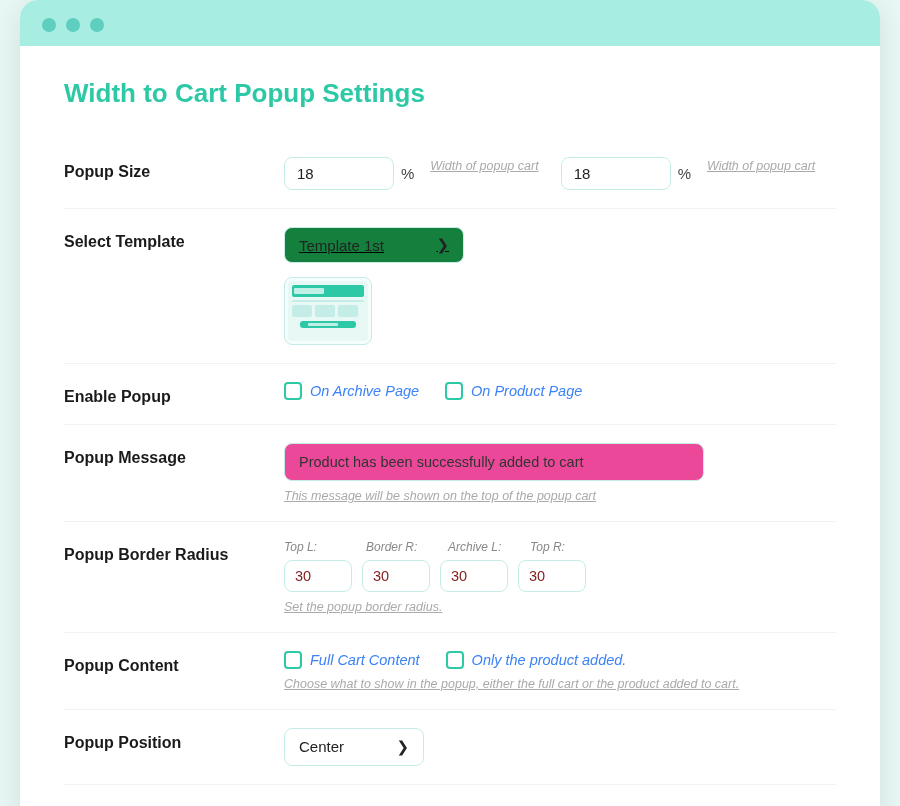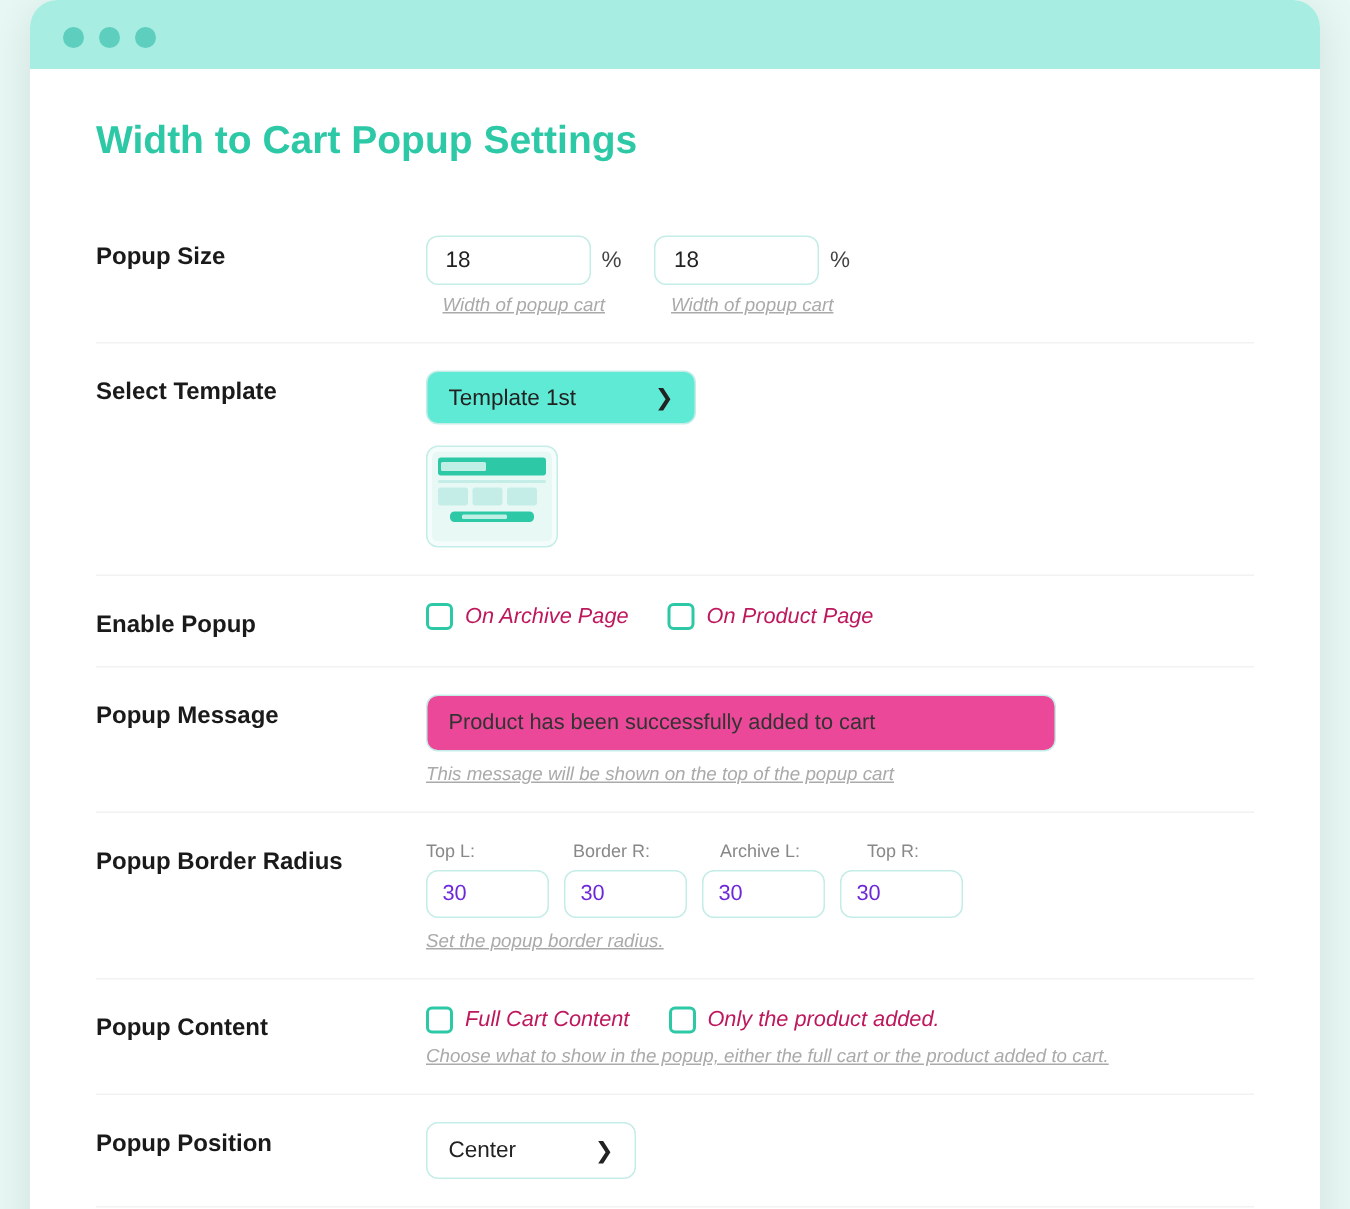--- a/index.html
+++ b/index.html
@@ -73,23 +73,22 @@
       text-decoration: underline;
     }
     
     .size-inputs {
       display: flex;
       align-items: center;
       gap: 22px;
     }
     .size-group {
       display: flex;
-      flex-direction: column;
-      gap: 4px;
-      align-items: center;
+      flex-direction: row;
+      gap: 16px;
     }
     .size-input-row {
       display: flex;
       align-items: center;
       gap: 7px;
     }
     .input-field {
       border: 1.5px solid #c5ede7;
       border-radius: 8px;
       padding: 7px 12px;
@@ -104,24 +103,25 @@
       color: #444;
     }
     
     .select-dropdown {
       display: flex;
       align-items: center;
       gap: 0;
       border: 1.5px solid #c5ede7;
       border-radius: 8px;
       padding: 8px 14px;
-      background: #5eead4;
+      background: #15803d;
       cursor: pointer;
       width: 180px;
       justify-content: space-between;
+      text-decoration: underline;
     }
     .select-dropdown span {
       font-size: 15px;
       color: #222;
     }
     .chevron-icon {
       color: #2dc9a7;
       font-size: 18px;
     }
     .template-preview {
@@ -154,21 +154,21 @@
     .checkbox-box {
       width: 18px; height: 18px;
       border: 2px solid #2dc9a7;
       border-radius: 4px;
       background: #fff;
       display: inline-block;
       flex-shrink: 0;
     }
     .checkbox-label {
       font-size: 14.5px;
-      color: #be185d;
+      color: #3b82f6;
       font-style: italic;
     }
     
     .message-input {
       border: 1.5px solid #c5ede7;
       border-radius: 8px;
       padding: 10px 14px;
       font-size: 14.5px;
       color: #333;
       background: #ec4899;
@@ -177,38 +177,39 @@
       outline: none;
     }
     
     .border-radius-group {
       display: flex;
       flex-direction: column;
       gap: 6px;
     }
     .border-radius-labels {
       display: flex;
-      gap: 26px;
+      gap: 10px;
+      font-style: italic;
     }
     .br-label-item {
       font-size: 12px;
       color: #888;
       width: 72px;
     }
     .border-radius-inputs {
       display: flex;
       gap: 10px;
     }
     .br-input {
-      width: 82px;
+      width: 68px;
       border: 1.5px solid #c5ede7;
       border-radius: 8px;
       padding: 7px 10px;
       font-size: 14.5px;
-      color: #6d28d9;
+      color: #7f1d1d;
       background: #fff;
       outline: none;
       text-align: left;
     }
     
     
     .position-select {
       display: flex;
       gap: 0;
       border: 1.5px solid #c5ede7;

